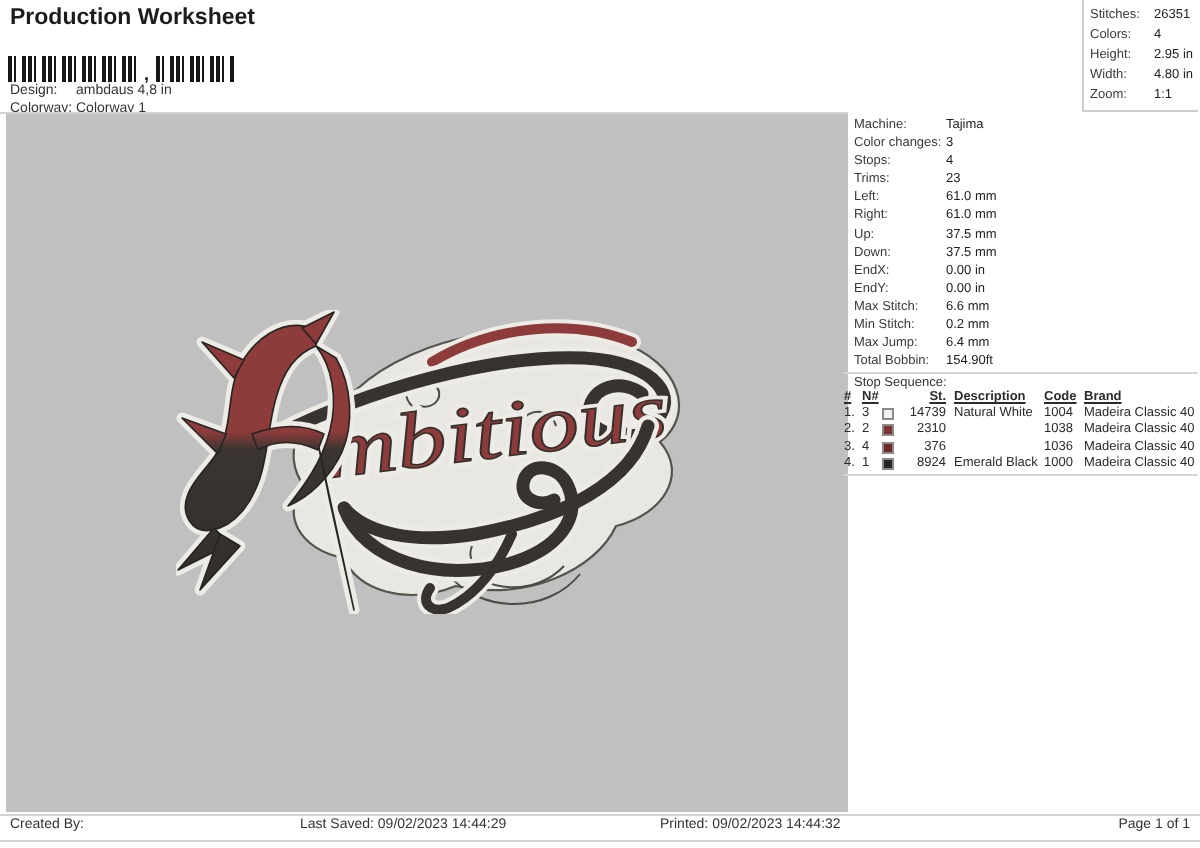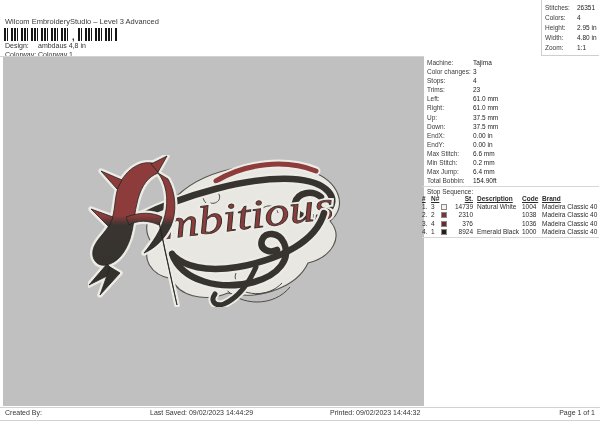--- a/index.html
+++ b/index.html
@@ -61,21 +61,21 @@
   .f-created{left:5px;}
   .f-saved{left:150px;}
   .f-printed{left:330px;}
   .f-page{right:5px;}
 </style>
 </head>
 <body>
 
 <div class="page">
 
-  <div class="abs subtitle">Wilcom EmbroideryStudio – Level 3 Advanced</div>
+  <div class="abs title">Production Worksheet</div>
 
   <div class="abs barcode">
     <div class="bars bars-1"></div>
     <div class="bc-comma">,</div>
     <div class="bars bars-2"></div>
   </div>
 
   <div class="abs meta-row row-design" style="left:0;width:200px;">
     <span class="meta-label">Design:</span>
     <span class="meta-value">ambdaus 4,8 in</span>

